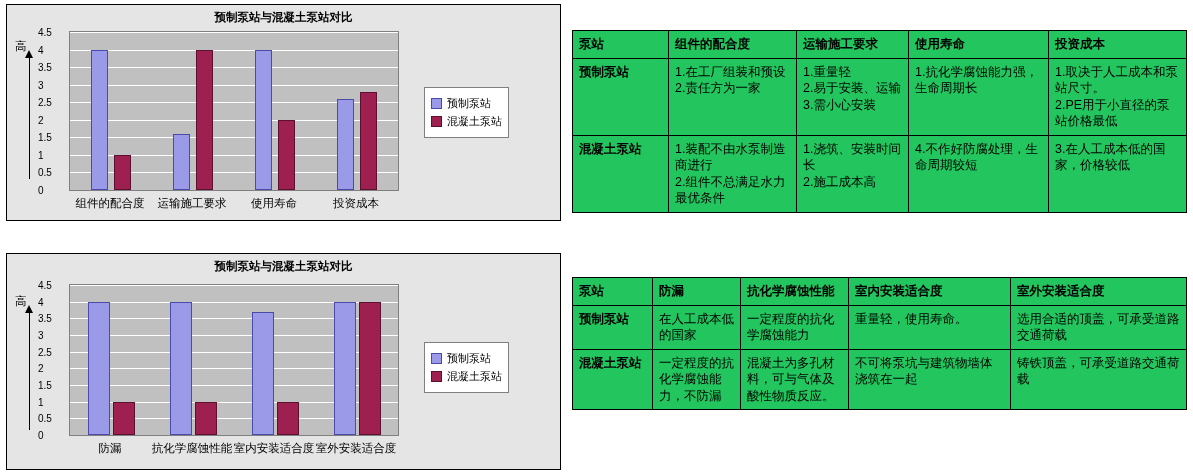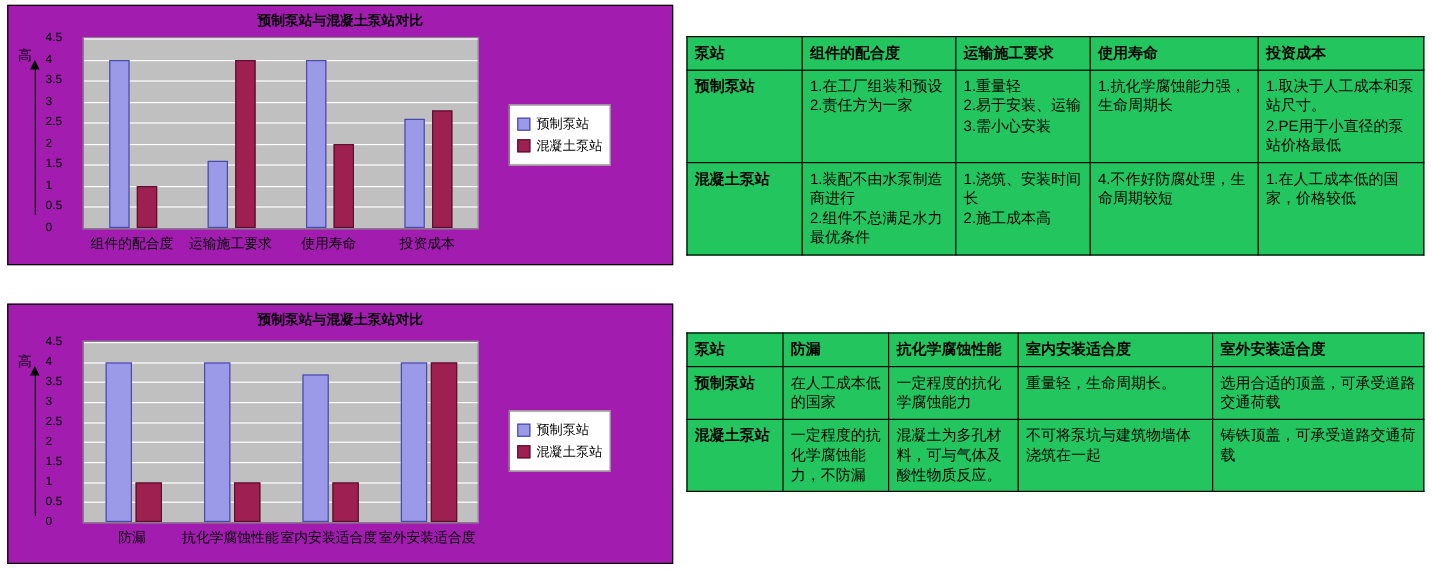--- a/index.html
+++ b/index.html
@@ -11,21 +11,21 @@
     position: relative;
     width: 1193px;
     height: 476px;
     overflow: hidden;
   }
 
   
   .chart-panel {
     position: absolute;
     border: 1px solid #000;
-    background: #a21caf;
+    background: #e5e5e5;
     box-sizing: border-box;
   }
   #chart1 { left: 6px;  top: 4px;   width: 555px; height: 217px; }
   #chart2 { left: 6px;  top: 253px; width: 555px; height: 217px; }
 
   .chart-title {
     position: absolute;
     top: 5px;
     left: 0; right: 0;
     text-align: center;
@@ -283,21 +283,21 @@
         <td>1.在工厂组装和预设<br>2.责任方为一家</td>
         <td>1.重量轻<br>2.易于安装、运输<br>3.需小心安装</td>
         <td>1.抗化学腐蚀能力强，生命周期长</td>
         <td>1.取决于人工成本和泵站尺寸。<br>2.PE用于小直径的泵站价格最低</td>
       </tr>
       <tr>
         <td class="rowhdr">混凝土泵站</td>
         <td>1.装配不由水泵制造商进行<br>2.组件不总满足水力最优条件</td>
         <td>1.浇筑、安装时间长<br>2.施工成本高</td>
         <td>4.不作好防腐处理，生命周期较短</td>
-        <td>1.在人工成本低的国家，价格较低</td>
+        <td>3.在人工成本低的国家，价格较低</td>
       </tr>
     </tbody>
   </table>
 
   <table class="tbl" id="table2">
     <colgroup>
       <col style="width:80px">
         <col style="width:88px">
         <col style="width:108px">
         <col style="width:162px">
@@ -310,21 +310,21 @@
         <th class="hdr">抗化学腐蚀性能</th>
         <th class="hdr">室内安装适合度</th>
         <th class="hdr">室外安装适合度</th>
       </tr>
     </thead>
     <tbody>
       <tr>
         <td class="rowhdr">预制泵站</td>
         <td>在人工成本低的国家</td>
         <td>一定程度的抗化学腐蚀能力</td>
-        <td>重量轻，生命周期长。</td>
+        <td>重量轻，使用寿命。</td>
         <td>选用合适的顶盖，可承受道路交通荷载</td>
       </tr>
       <tr>
         <td class="rowhdr">混凝土泵站</td>
         <td>一定程度的抗化学腐蚀能力，不防漏</td>
         <td>混凝土为多孔材料，可与气体及酸性物质反应。</td>
         <td>不可将泵坑与建筑物墙体浇筑在一起</td>
         <td>铸铁顶盖，可承受道路交通荷载</td>
       </tr>
     </tbody>

